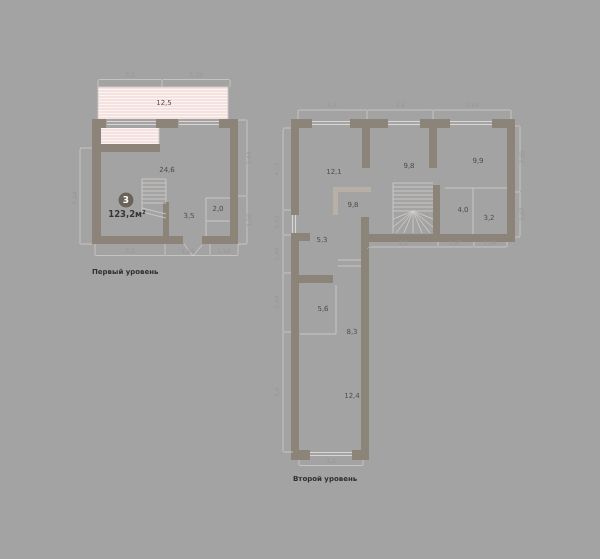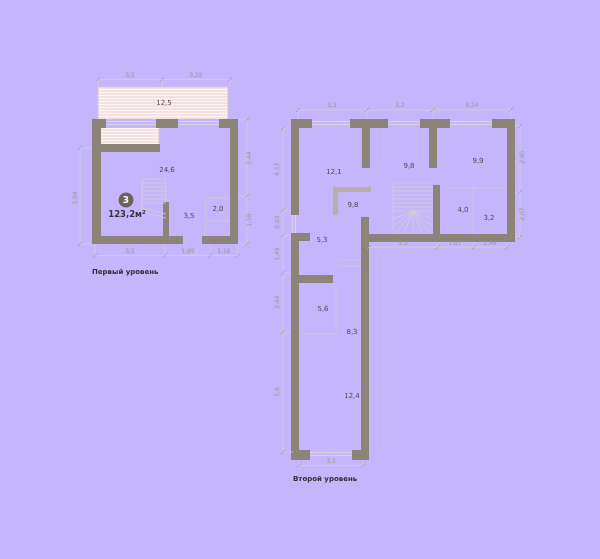--- a/index.html
+++ b/index.html
@@ -1,16 +1,16 @@
 <!DOCTYPE html>
 <html><head>
 <meta charset="utf-8">
 <style>
   html,body{margin:0;padding:0;background:#ffffff;}
-  .plan-wrap{width:600px;height:559px;position:relative;background:#c4b5fd;overflow:hidden;font-family:"DejaVu Sans",sans-serif;}
+  .plan-wrap{width:600px;height:559px;position:relative;background:#a3a3a3;overflow:hidden;font-family:"DejaVu Sans",sans-serif;}
   svg{display:block;}
   text{font-family:"DejaVu Sans",sans-serif;}
   .dim{font-size:6px;fill:#9b9793;}
   .room{font-size:7px;fill:#4c4c4c;}
   .lvl{font-size:7px;font-weight:bold;fill:#2f2f2f;}
   .area{font-size:8.5px;font-weight:bold;fill:#363636;}
   .bnum{font-size:9px;font-weight:bold;fill:#ffffff;}
   .wall{fill:#8c8379;}
   .hwall{fill:#b8b0a6;}
   .thin{stroke:#d0ccc8;stroke-width:0.9;fill:none;}

